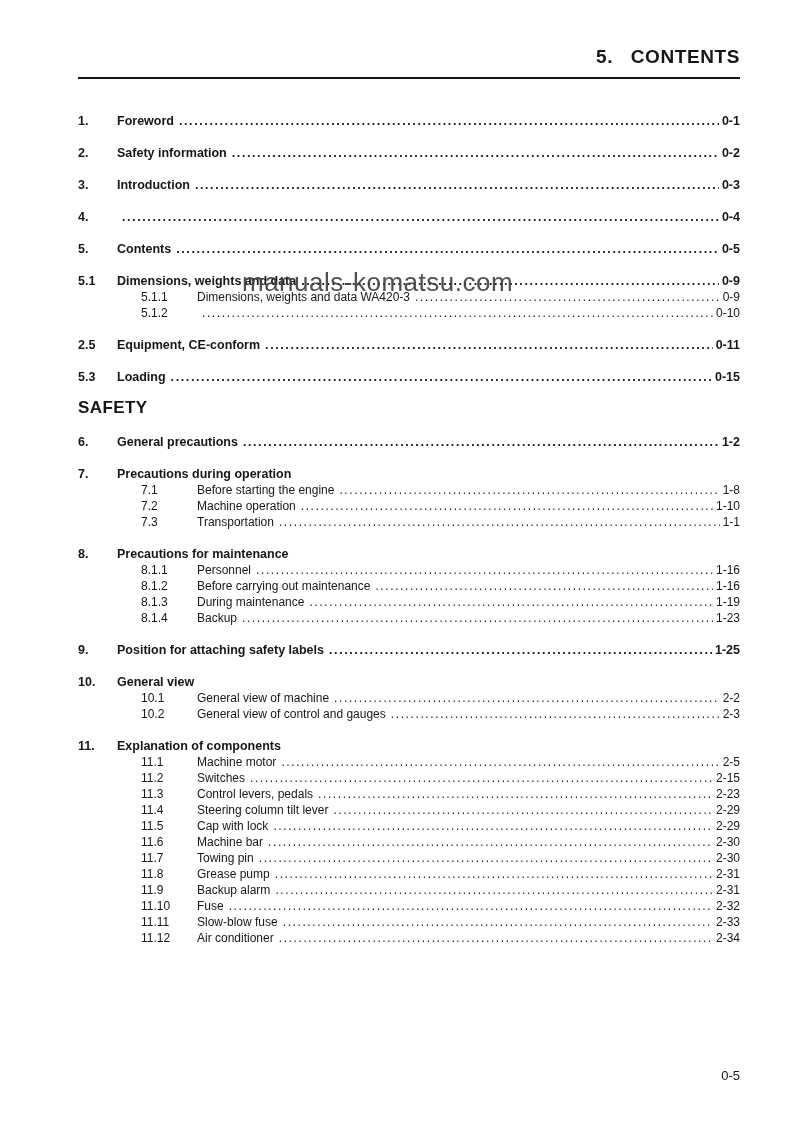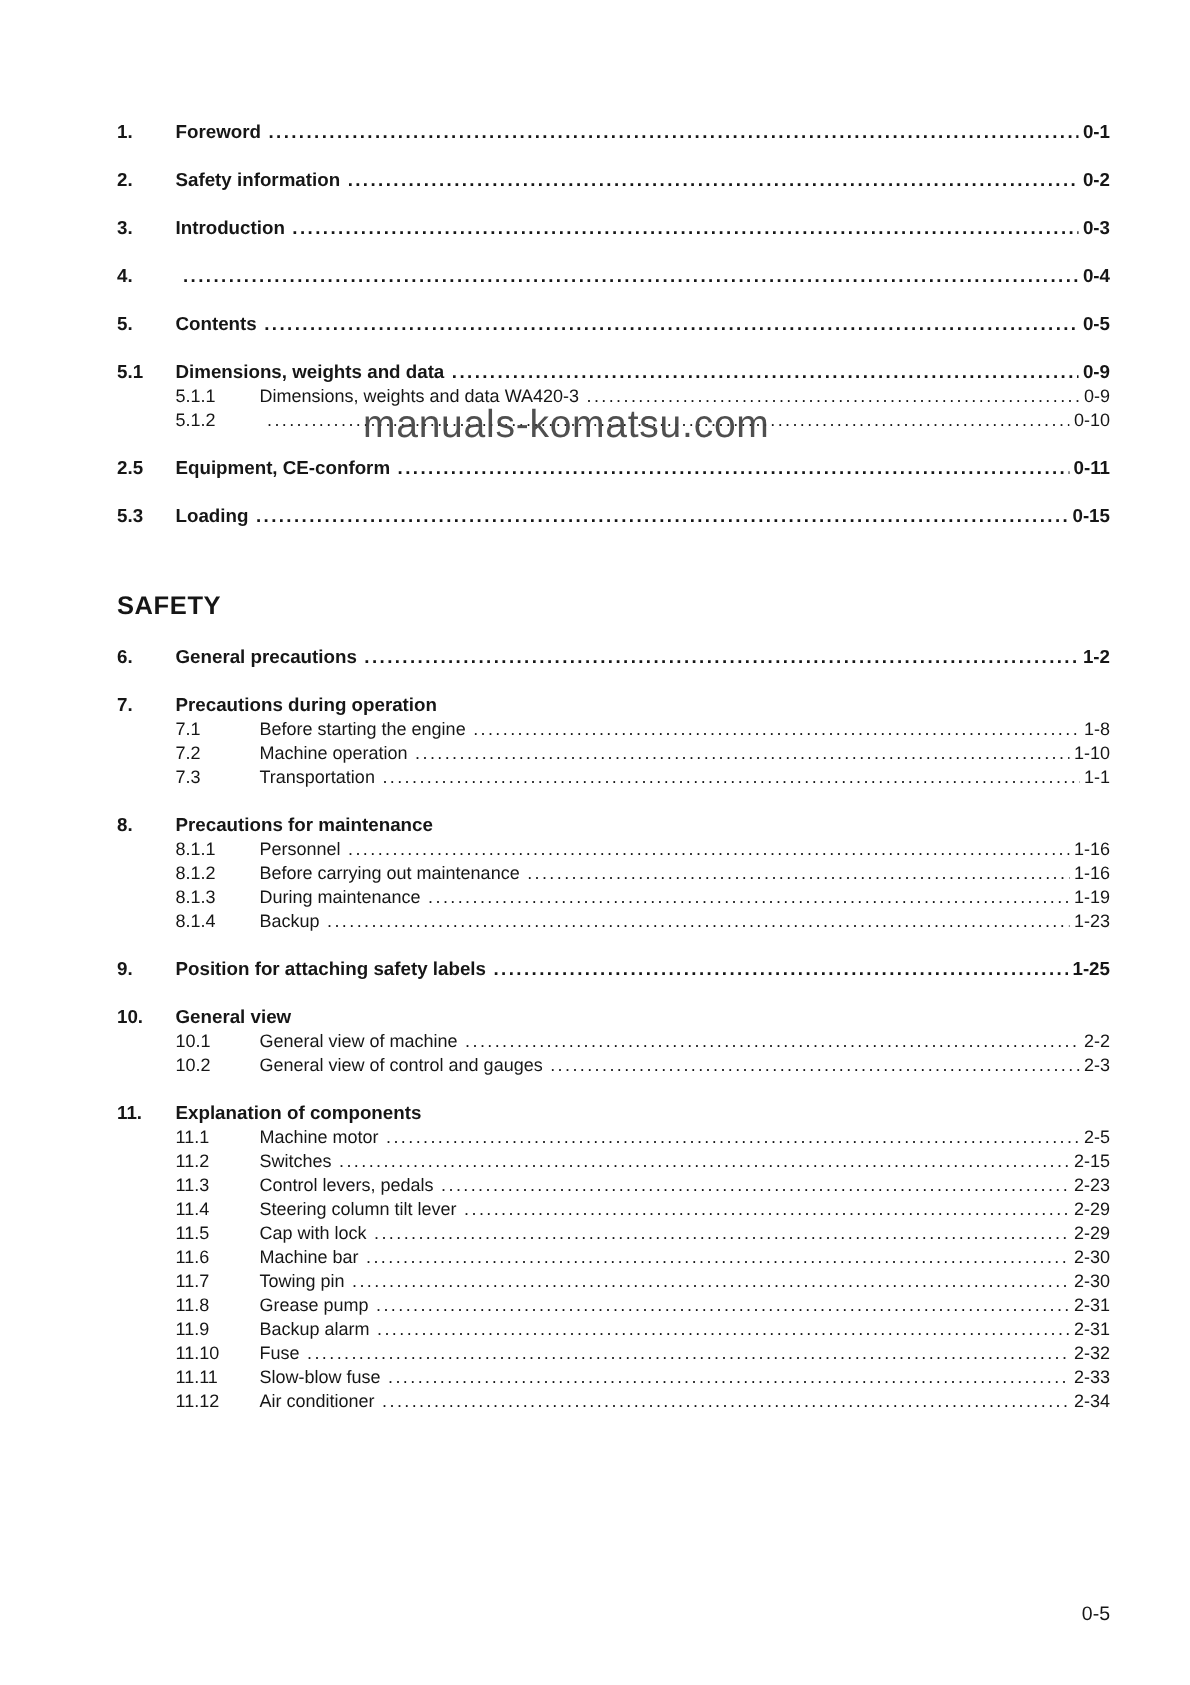--- a/index.html
+++ b/index.html
@@ -15,47 +15,51 @@
     letter-spacing:0.6px; white-space:pre;
   }
   .header-rule { height:2px; background:#151515; margin-top:9px; }
 
   main.toc { padding-top:18px; }
 
   .row { display:flex; align-items:baseline; font-size:12px; line-height:16px; }
   .row.main { font-weight:bold; margin-top:16px; font-size:12.5px; }
   .row.sub  { padding-left:39px; font-weight:normal; }
   .row.main > .num { flex:0 0 39px; width:39px; }
-  .row.sub  > .num { flex:0 0 56px; width:56px; }
+  .row.sub  > .num { flex:0 0 56px; width:56px;margin-left:24px; }
   .title { white-space:nowrap; }
   .leader {
     flex:1 1 auto; overflow:hidden; white-space:nowrap;
     letter-spacing:1.6px; margin:0 3px 0 5px;
   }
   .pageno { white-space:nowrap; }
 
   .section-heading {
-    font-size:17px; font-weight:bold; margin:42px 0 12px; letter-spacing:0.4px;
+    font-size:17px; font-weight:bold; margin:13px 0 12px; letter-spacing:0.4px;
   }
 
   .watermark {
     position:absolute; left:242px; top:267px; z-index:5;
     font-size:26px; color:#3d3d3d; opacity:0.9; letter-spacing:0.5px;
     font-family:"Liberation Sans", sans-serif;
   }
 
   .footer-page {
     position:absolute; right:53px; top:1068px; font-size:13px; color:#161616;
   }
 </style>
 </head>
 <body>
 
 <div class="page">
 
+  <header class="doc-header">
+    <h1>5.   CONTENTS</h1>
+    <div class="header-rule"></div>
+  </header>
 
   <div class="watermark">manuals-komatsu.com</div>
 
   <main class="toc" id="toc">
       <div class="row main">
         <span class="num">1.</span>
         <span class="title">Foreword</span>
         <span class="leader">....................................................................................................................................................................................................................................................................</span>
         <span class="pageno">0-1</span>
       </div>

